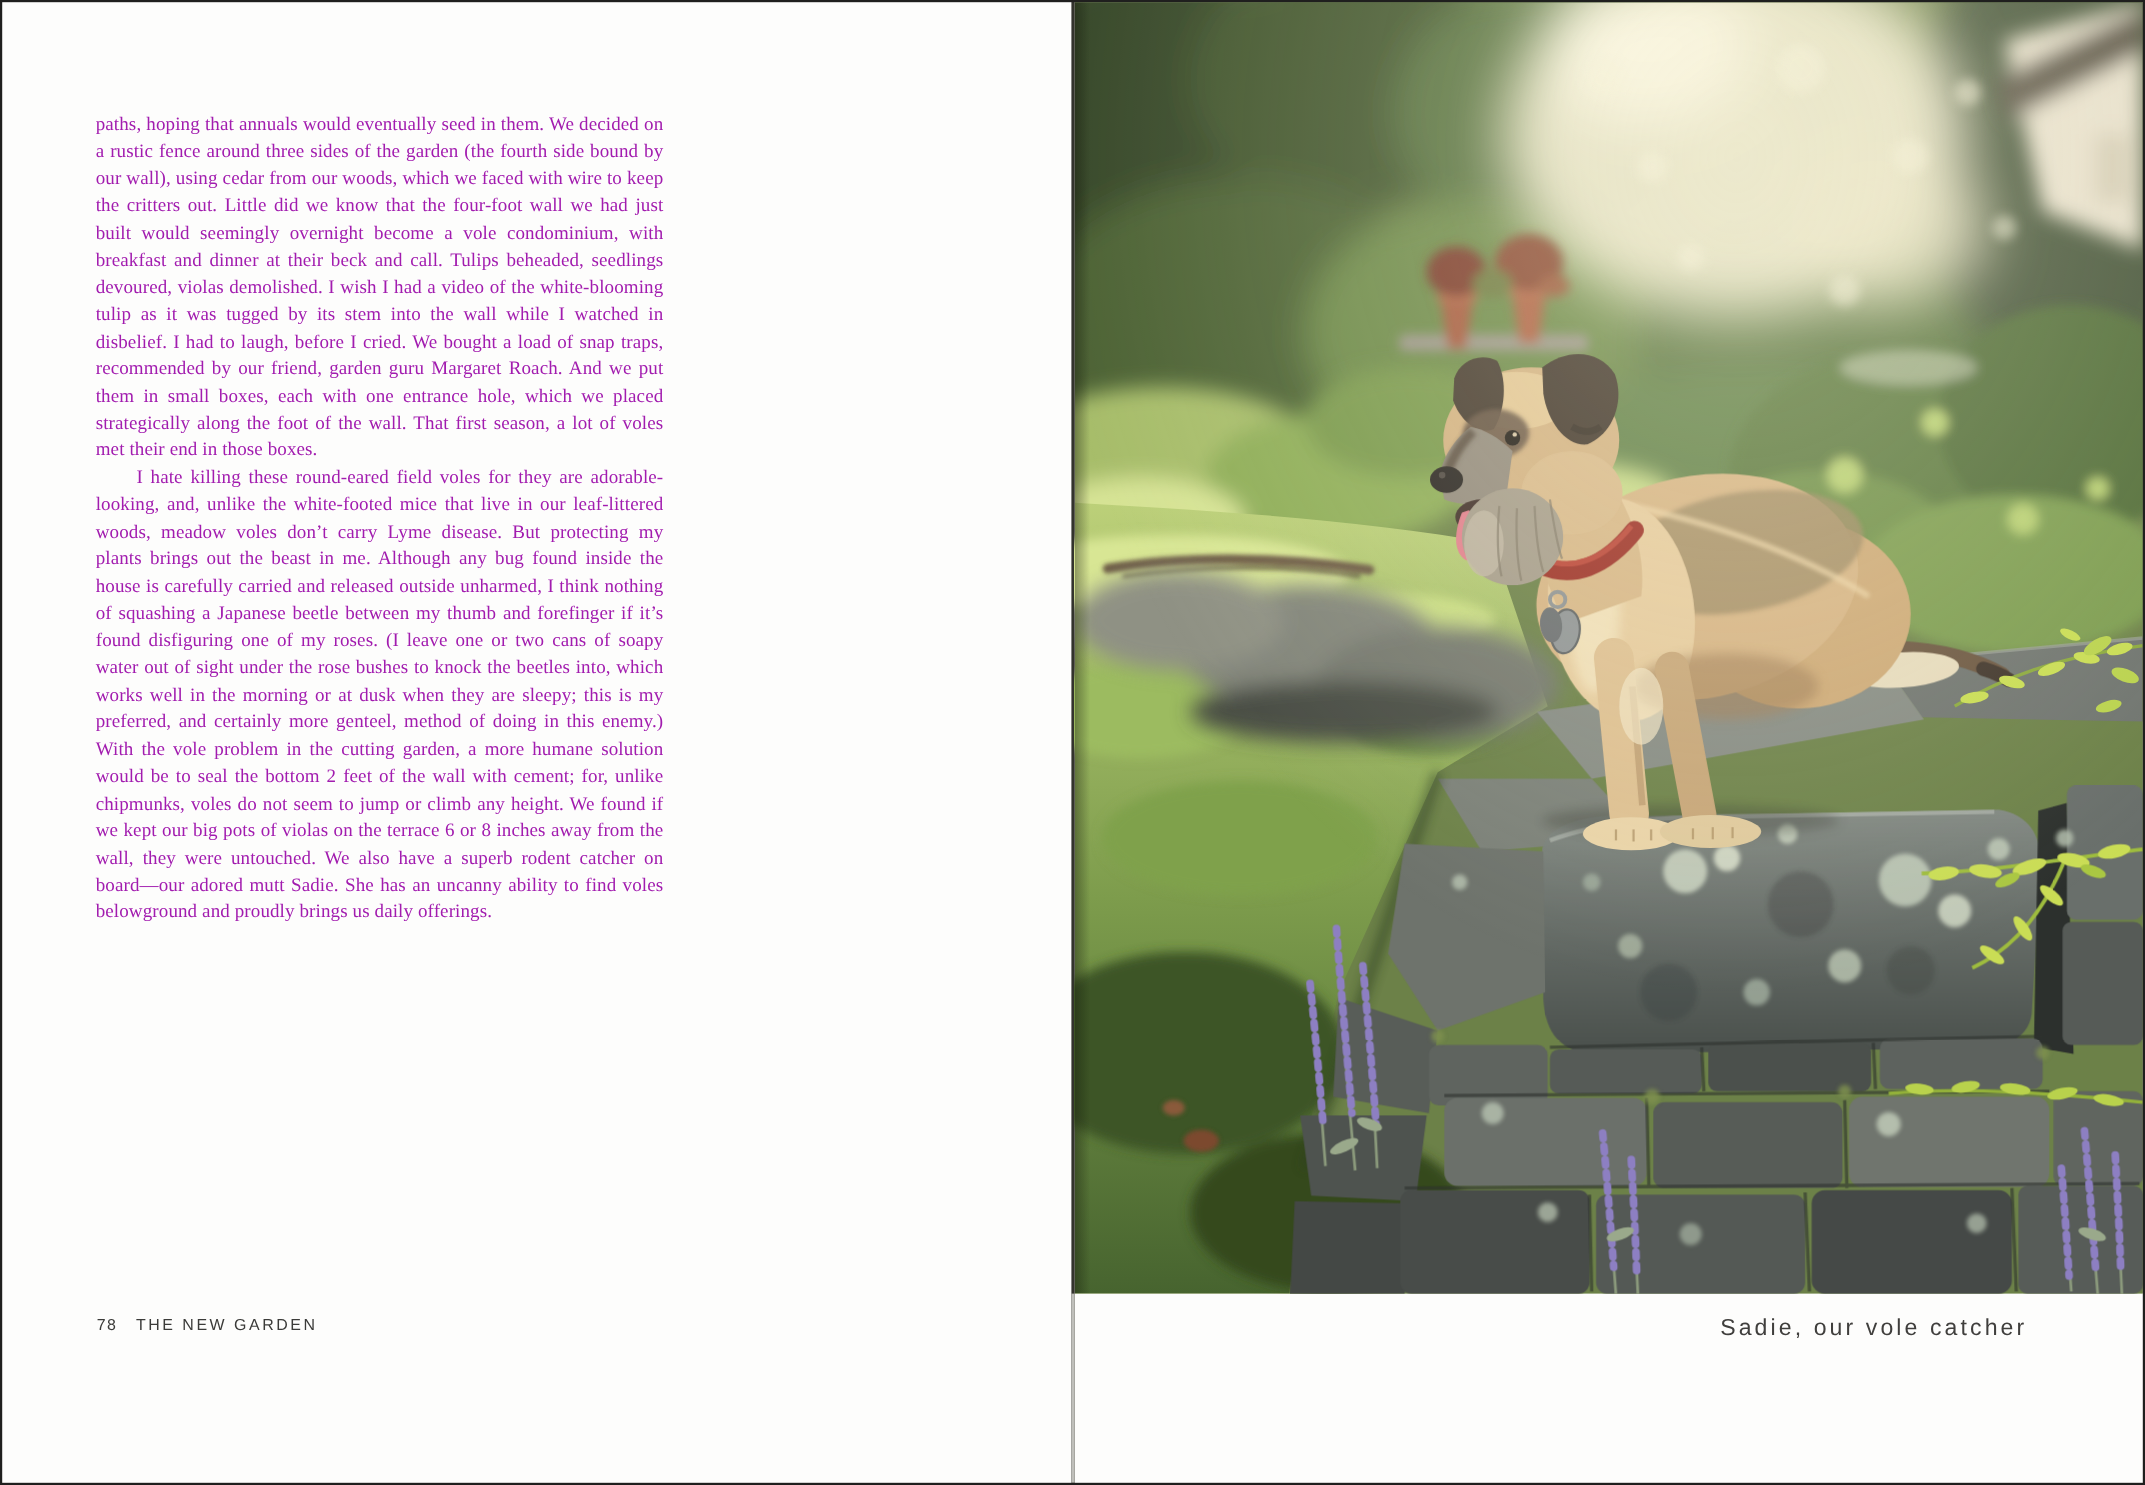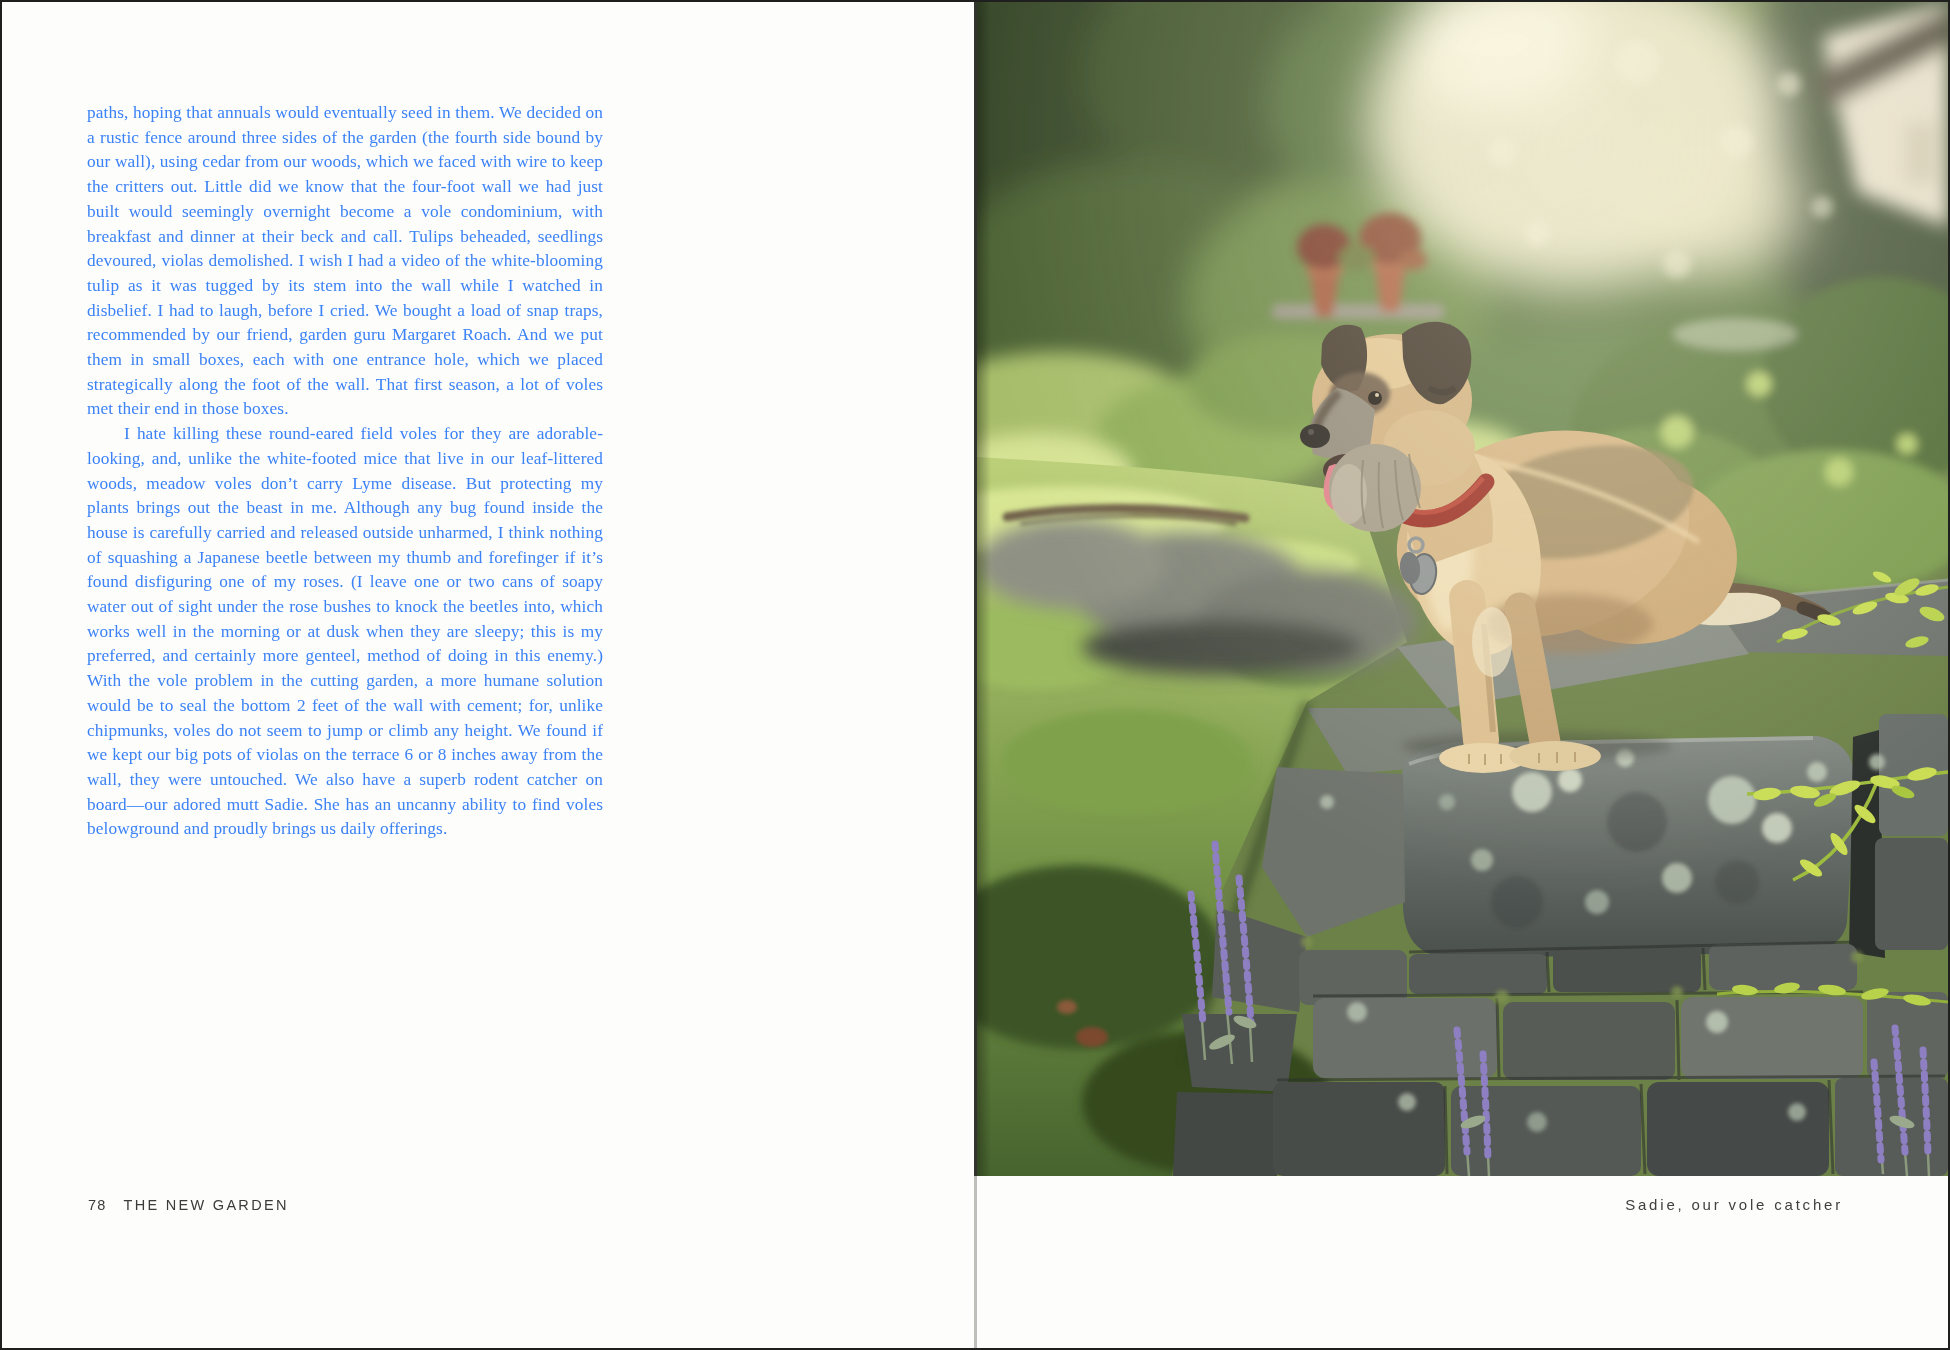--- a/index.html
+++ b/index.html
@@ -1,35 +1,35 @@
 <!DOCTYPE html>
 <html lang="en"><head>
 <meta charset="utf-8">
 <style>
   html,body{margin:0;padding:0;background:#e8e8e6;}
   .spread{position:relative;width:1950px;height:1350px;background:#fdfdfc;overflow:hidden;
           font-family:"Liberation Serif",serif;}
   .frame{position:absolute;inset:0;border:2px solid #1f1f1e;pointer-events:none;z-index:20;}
   .page-left{position:absolute;left:2px;top:2px;width:971px;height:1346px;background:#fdfdfc;}
   .text-block{position:absolute;left:85px;top:99px;width:516px;text-align:justify;
-              font-size:17.3px;line-height:24.7px;color:#3b82f6;letter-spacing:.1px;
+              font-size:17.3px;line-height:24.7px;color:#a21caf;letter-spacing:.1px;
               -webkit-hyphens:auto;hyphens:auto;}
   .text-block p{margin:0;padding:0;}
   .text-block p.indent{text-indent:37px;}
   .folio{position:absolute;left:86px;top:1195px;display:flex;gap:17px;align-items:baseline;
          font-family:"Liberation Sans",sans-serif;font-size:14.5px;color:#3b3b39;justify-content:center;}
   .folio .num{letter-spacing:1.2px;}
   .folio .rtitle{letter-spacing:2.3px;}
   .gutter{position:absolute;left:974px;top:0;width:3px;height:1350px;background:#33332d;z-index:5;}
   .gutter-lower{position:absolute;left:974px;top:1176px;width:3px;height:172px;background:#bfbfba;z-index:6;}
   .photo{position:absolute;left:977px;top:2px;width:971px;height:1174px;margin:0;overflow:hidden;
          background:#7d9057;z-index:4;}
   .photo svg{display:block;}
   .caption{position:absolute;top:1196px;right:107px;font-family:"Liberation Sans",sans-serif;
-           font-size:15px;letter-spacing:2.8px;color:#403f3d;z-index:7;}
+           font-size:21px;letter-spacing:2.8px;color:#403f3d;z-index:7;}
 </style>
 </head>
 <body>
 
 <div class="spread">
 
   <section class="page-left">
     <div class="text-block">
       <p>paths, hoping that annuals would eventually seed in them. We decided on a rustic fence around three sides of the garden (the fourth side bound by our wall), using cedar from our woods, which we faced with wire to keep the critters out. Little did we know that the four-foot wall we had just built would seemingly overnight become a vole condominium, with breakfast and dinner at their beck and call. Tulips beheaded, seedlings devoured, violas demolished. I wish I had a video of the white-blooming tulip as it was tugged by its stem into the wall while I watched in disbelief. I had to laugh, before I cried. We bought a load of snap traps, recommended by our friend, garden guru Margaret Roach. And we put them in small boxes, each with one entrance hole, which we placed strategically along the foot of the wall. That first season, a lot of voles met their end in those boxes.</p>
       <p class="indent">I hate killing these round-eared field voles for they are adorable-looking, and, unlike the white-footed mice that live in our leaf-littered woods, meadow voles don’t carry Lyme disease. But protecting my plants brings out the beast in me. Although any bug found inside the house is carefully carried and released outside unharmed, I think nothing of squashing a Japanese beetle between my thumb and forefinger if it’s found disfiguring one of my roses. (I leave one or two cans of soapy water out of sight under the rose bushes to knock the beetles into, which works well in the morning or at dusk when they are sleepy; this is my preferred, and certainly more genteel, method of doing in this enemy.) With the vole problem in the cutting garden, a more humane solution would be to seal the bottom 2 feet of the wall with cement; for, unlike chipmunks, voles do not seem to jump or climb any height. We found if we kept our big pots of violas on the terrace 6 or 8 inches away from the wall, they were untouched. We also have a superb rodent catcher on board—our adored mutt Sadie. She has an uncanny ability to find voles belowground and proudly brings us daily offerings.</p>

